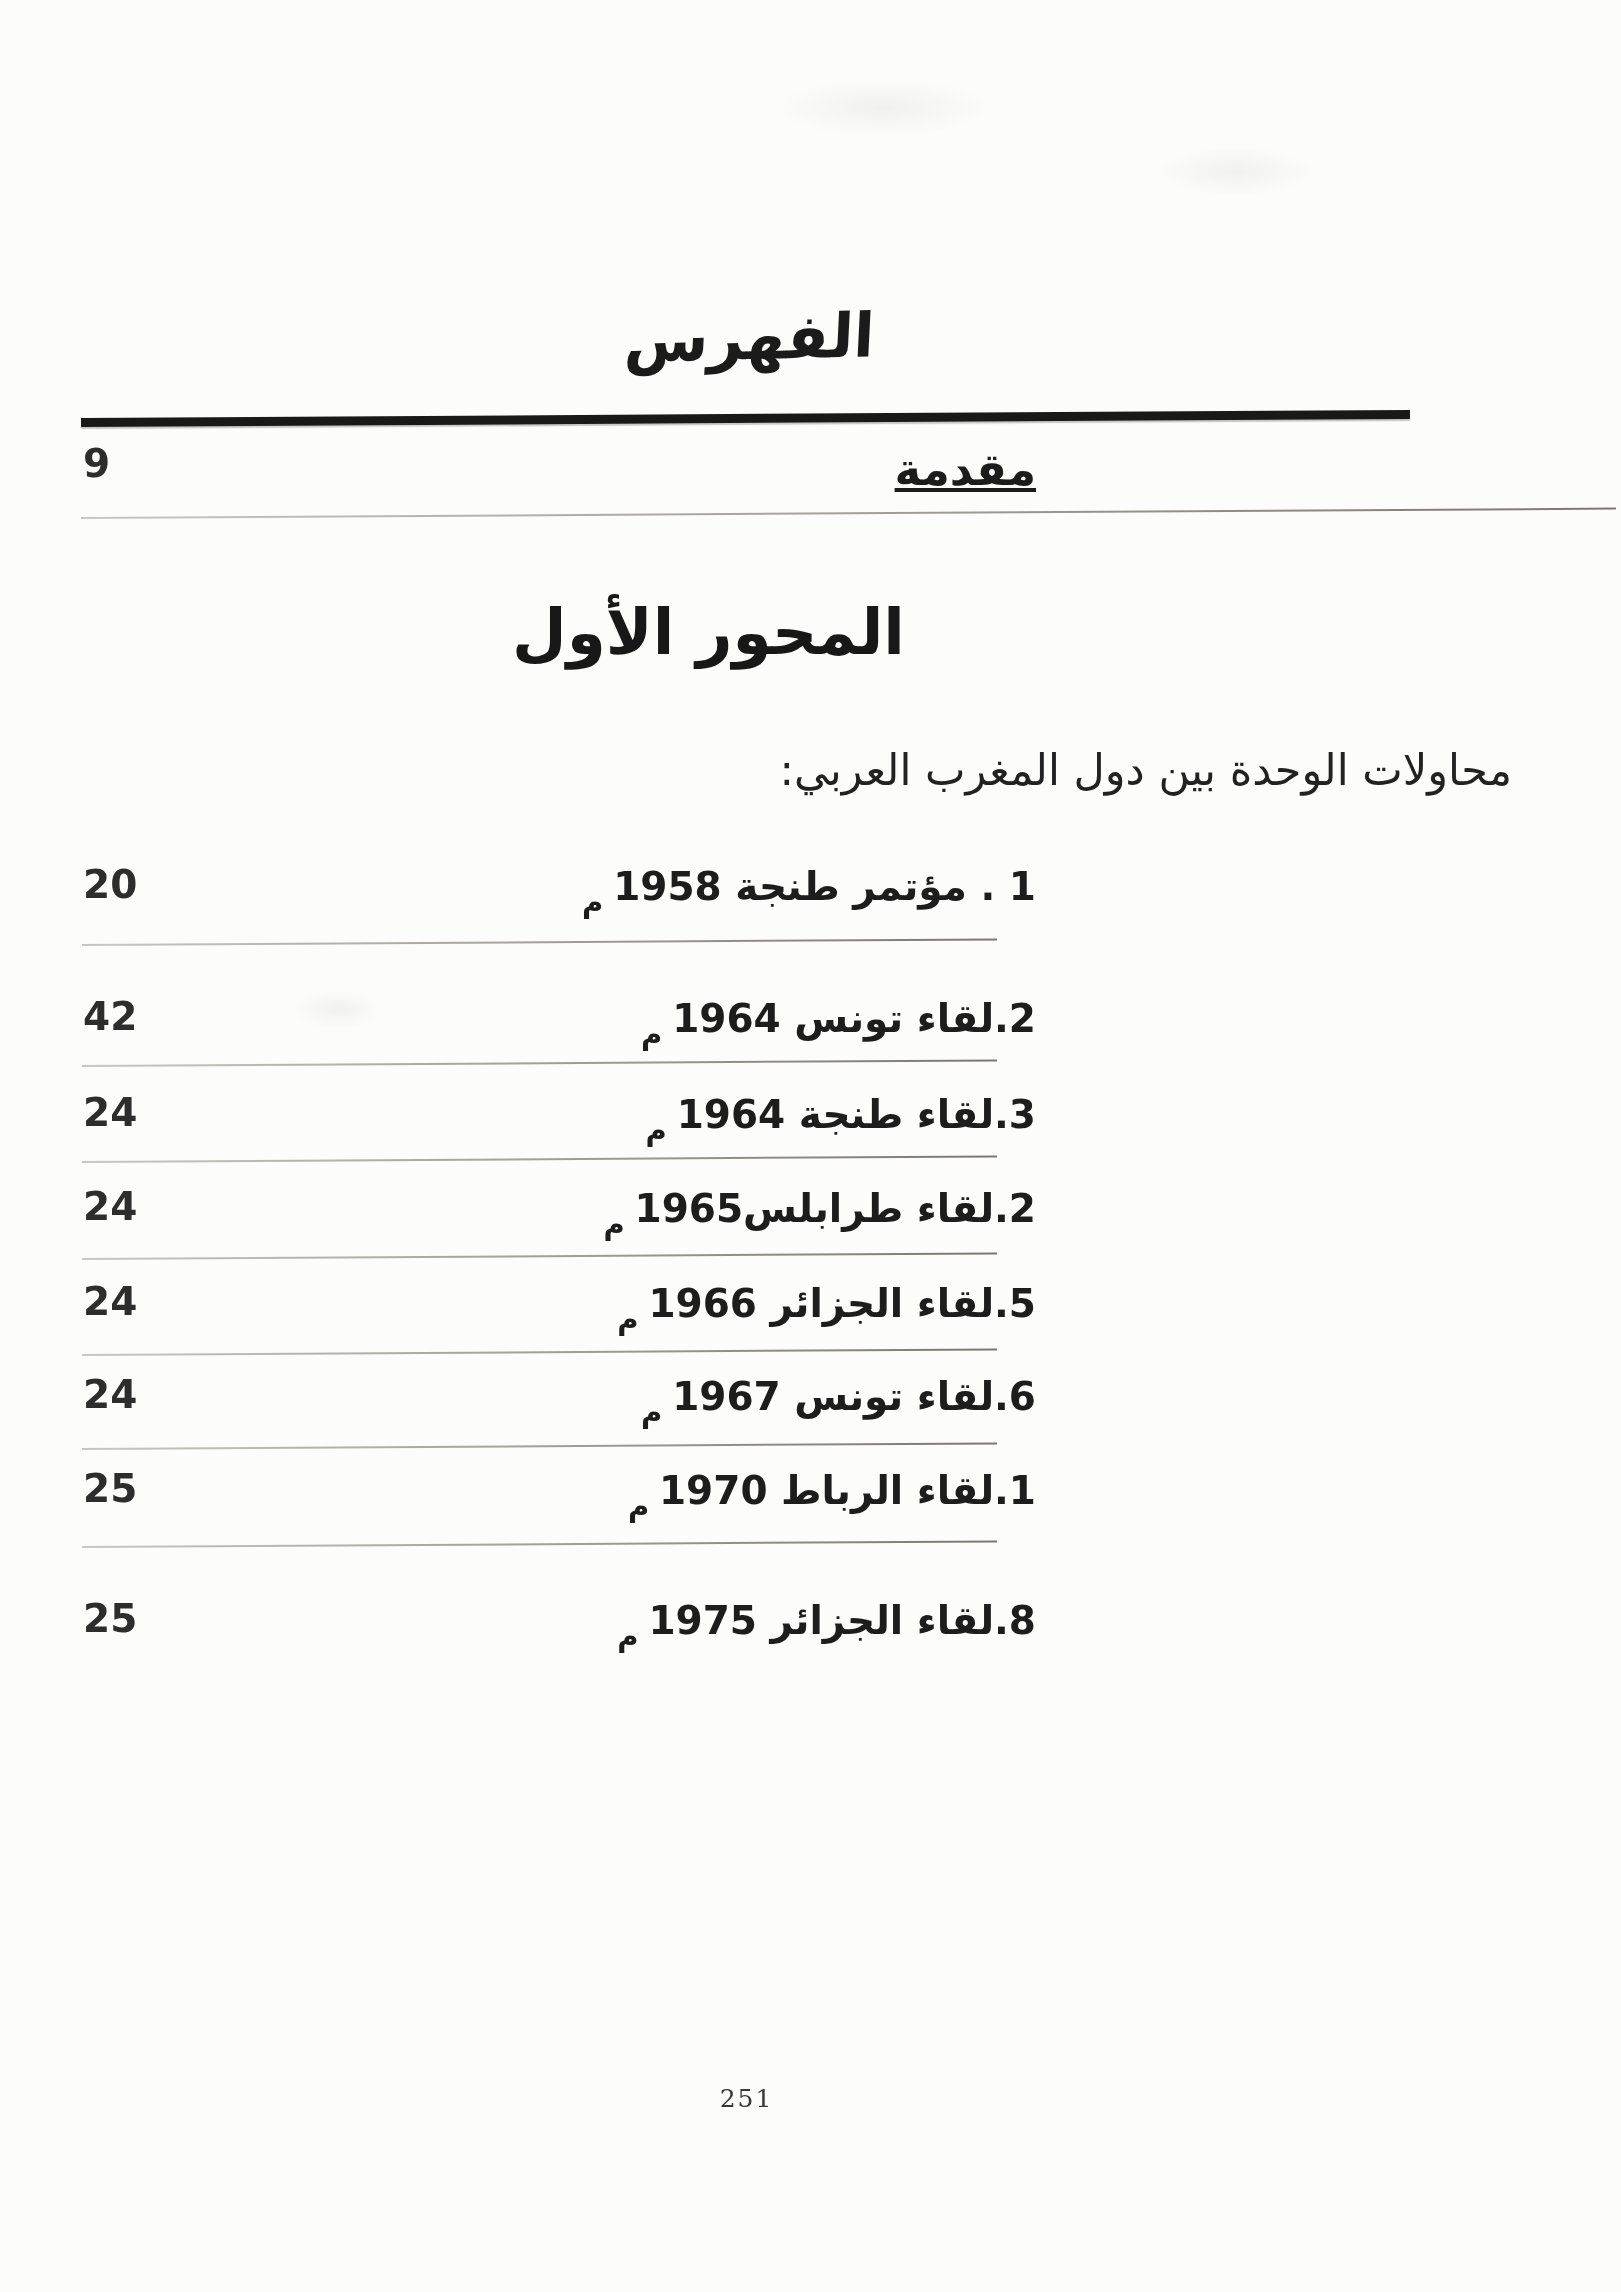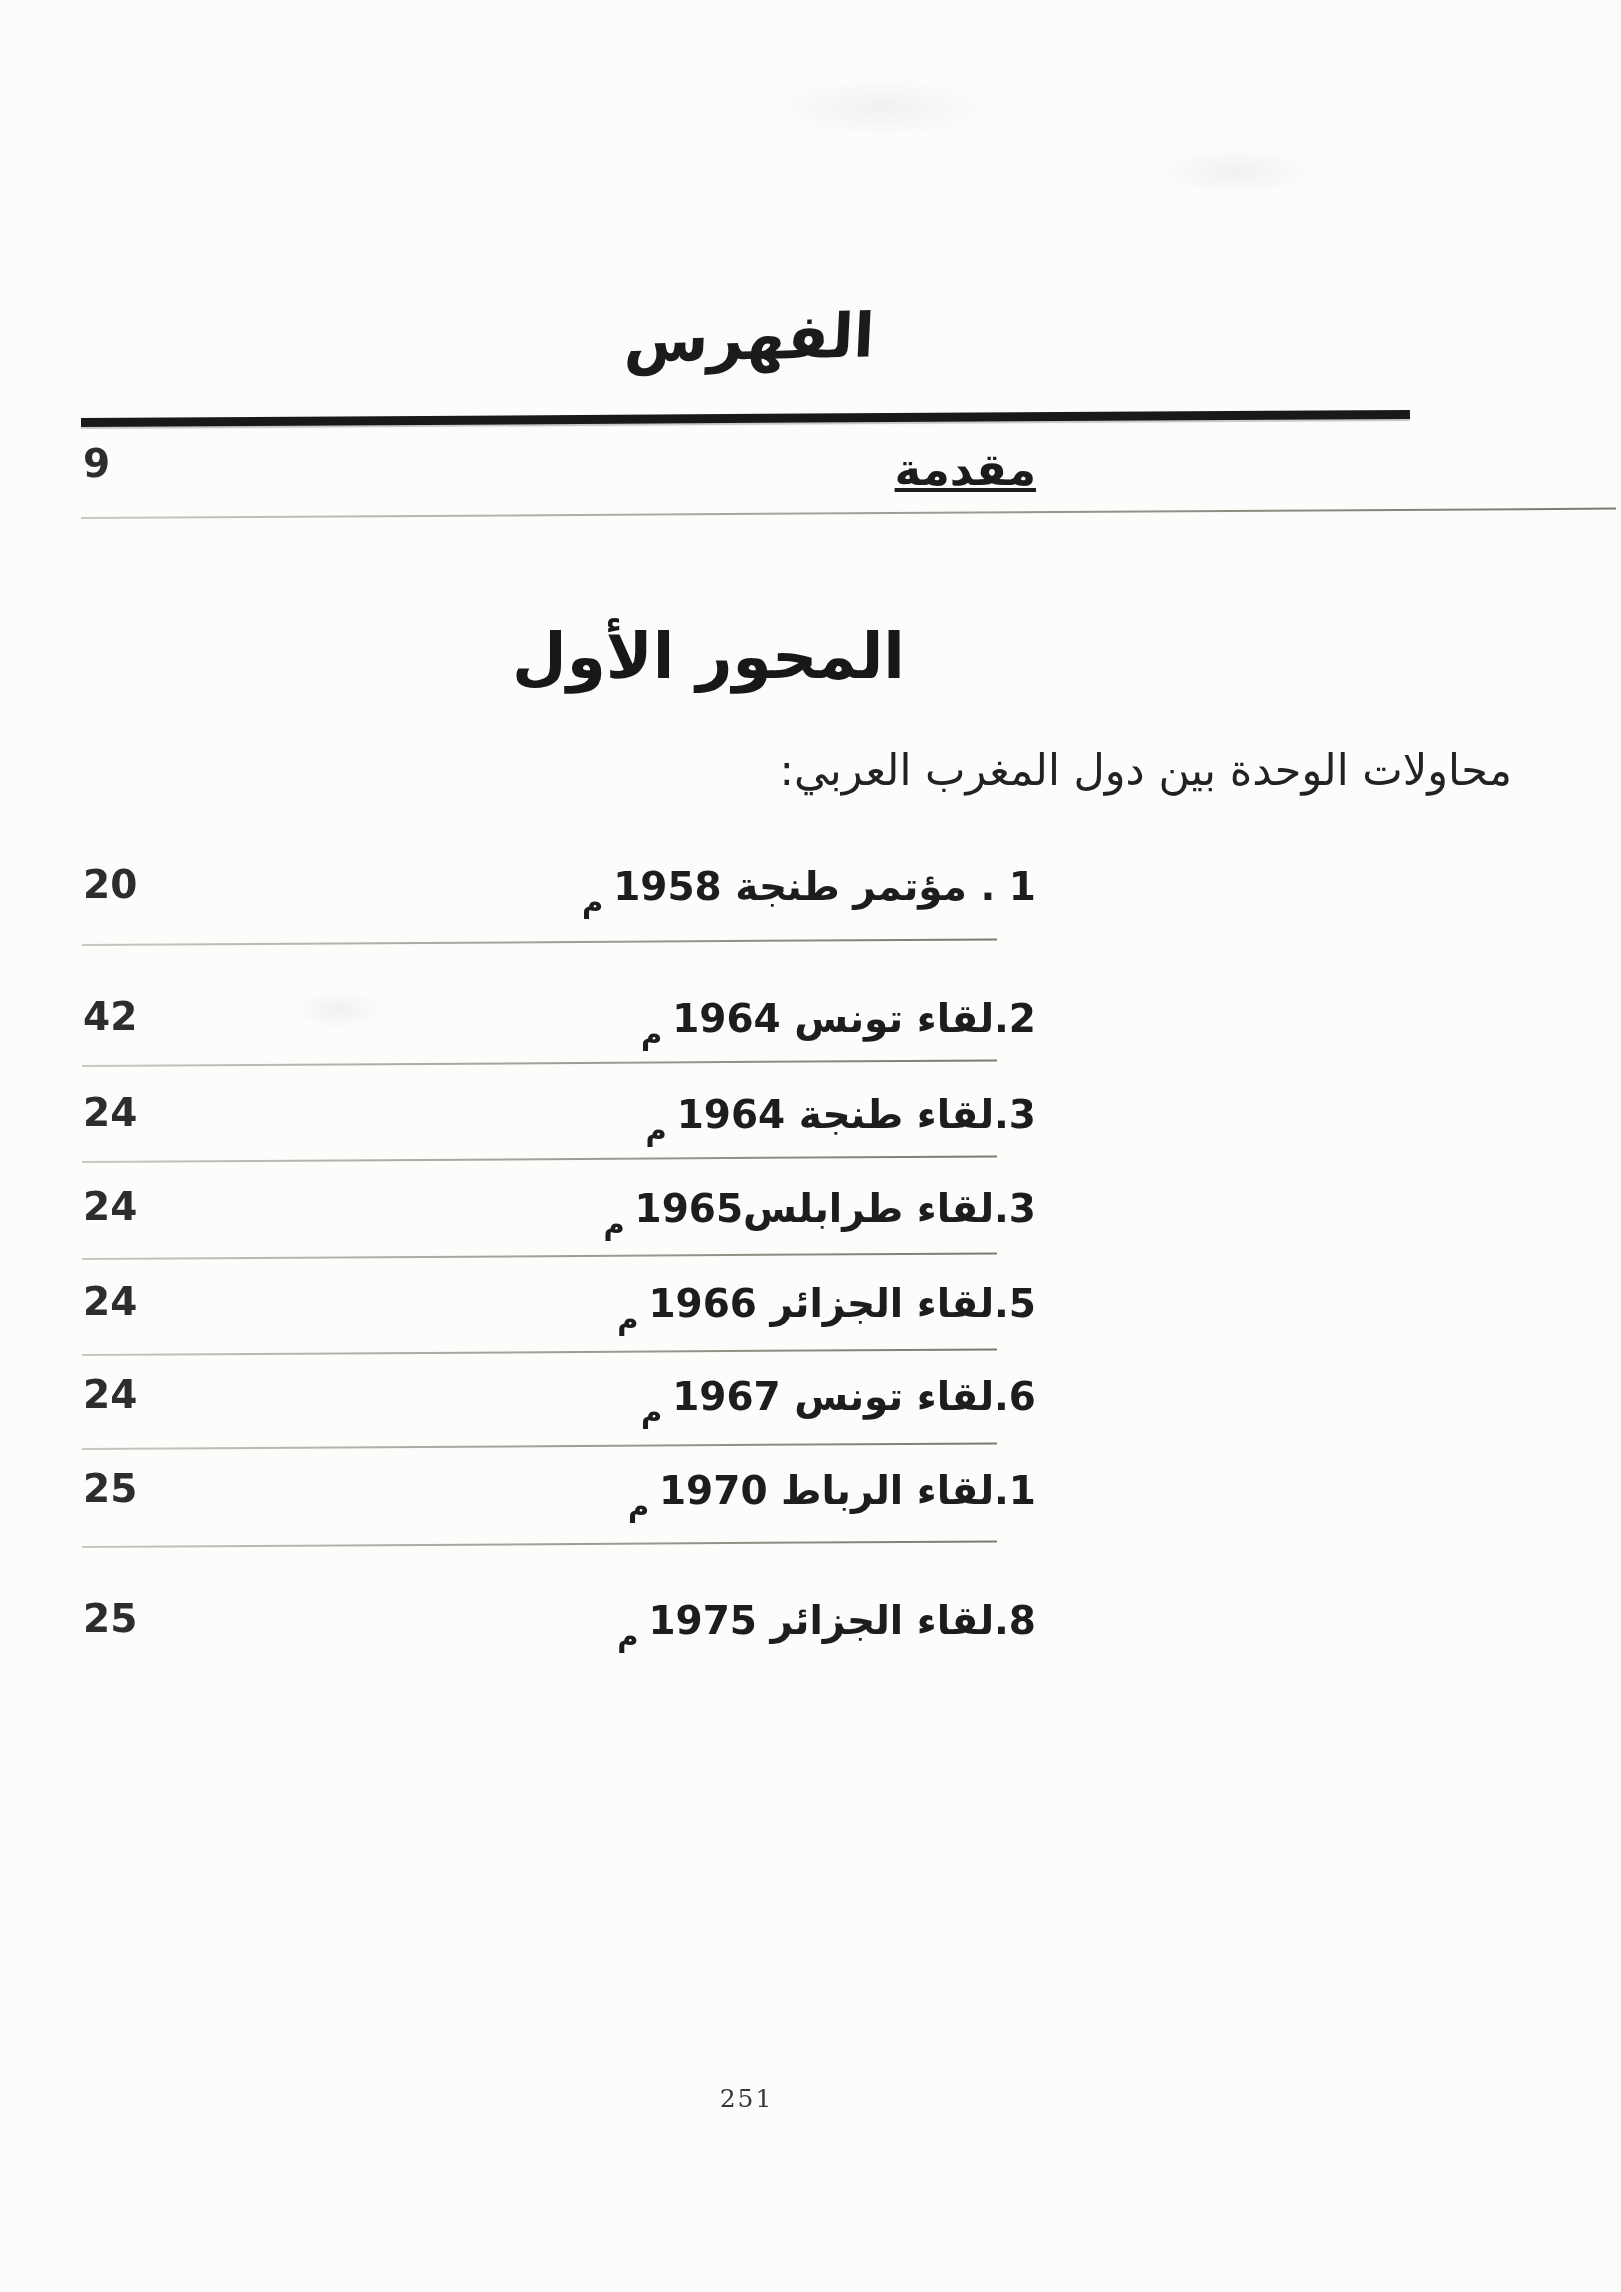--- a/index.html
+++ b/index.html
@@ -59,21 +59,21 @@
   }
   .page-num {
     font-size: 39px;
     font-weight: bold;
     color: #2d2d2d;
     line-height: 1.1;
   }
 
   
   .section-heading {
-    left: 83px; top: 620px; width: 1251px;
+    left: 83px; top: 596px; width: 1251px;
     text-align: center;
     font-size: 63px;
     font-weight: bold;
     color: #181818;
   }
   .section-subtitle {
     left: 83px; top: 745px; width: 1429px;
     text-align: start;
     font-size: 43px;
     font-weight: normal;
@@ -156,21 +156,21 @@
 </div>
 <div class="abs rule-light entry-sep" style="top:1065px"></div>
 
 <div class="abs entry-row" style="top:1092px">
   <span class="entry-text"><span>3.لقاء طنجة 1964</span><span class="era">م</span></span>
   <span class="page-num">24</span>
 </div>
 <div class="abs rule-light entry-sep" style="top:1161px"></div>
 
 <div class="abs entry-row" style="top:1186px">
-  <span class="entry-text"><span>3.لقاء طرابلس1965</span><span class="era">م</span></span>
+  <span class="entry-text"><span>2.لقاء طرابلس1965</span><span class="era">م</span></span>
   <span class="page-num">24</span>
 </div>
 <div class="abs rule-light entry-sep" style="top:1258px"></div>
 
 <div class="abs entry-row" style="top:1281px">
   <span class="entry-text"><span>5.لقاء الجزائر 1966</span><span class="era">م</span></span>
   <span class="page-num">24</span>
 </div>
 <div class="abs rule-light entry-sep" style="top:1354px"></div>
 

